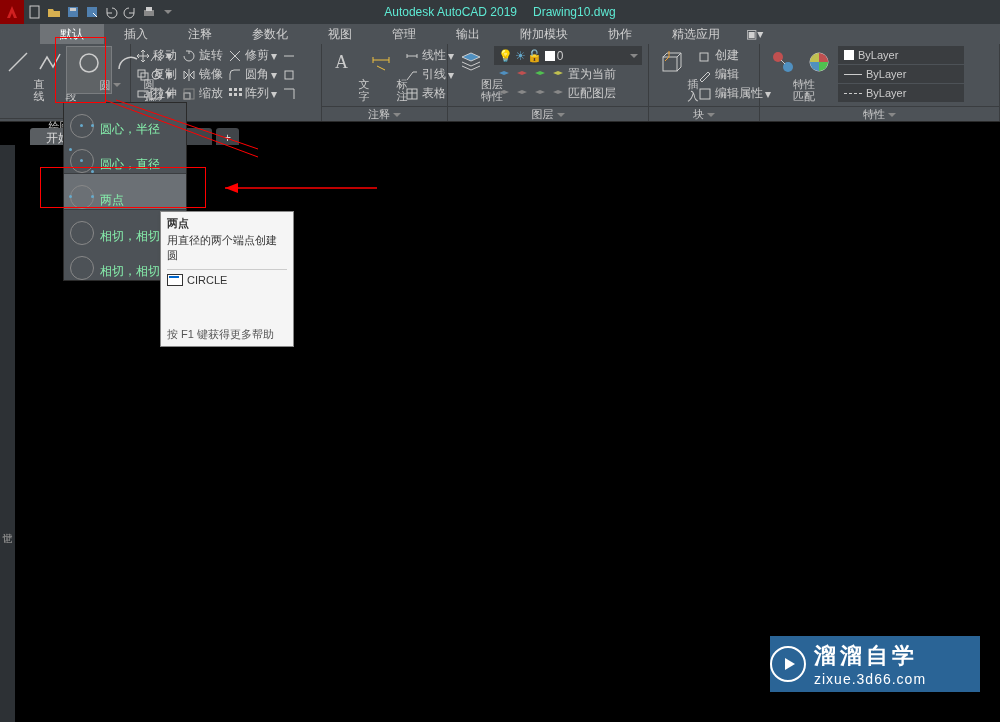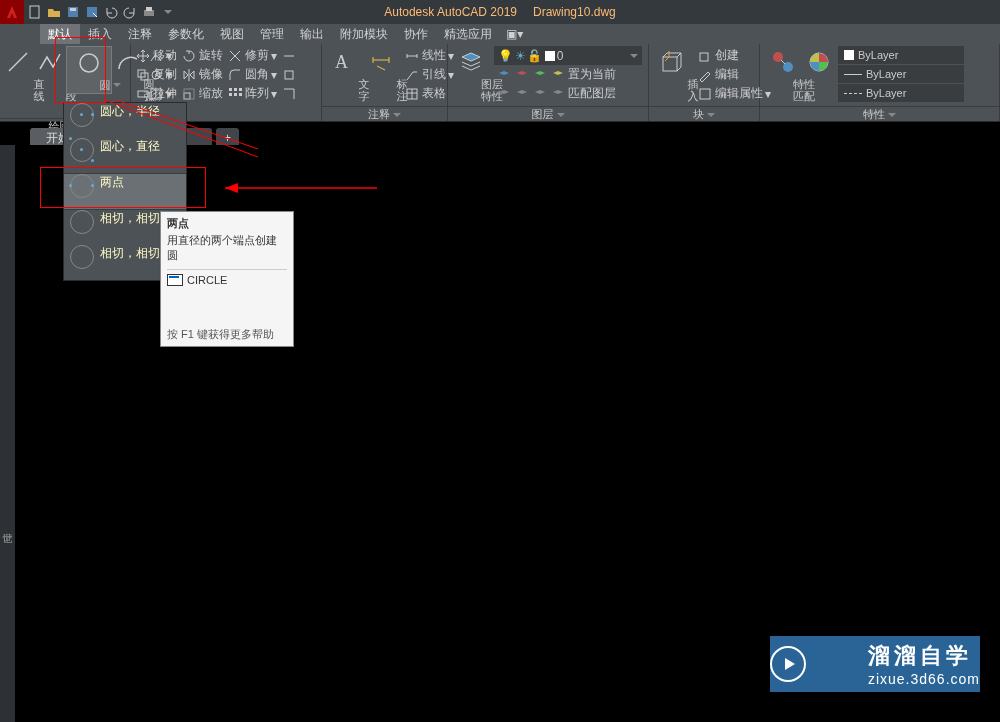--- a/index.html
+++ b/index.html
@@ -1,54 +1,54 @@
 <!DOCTYPE html>
 <html><head>
 <meta charset="utf-8">
 <style>
 html,body{margin:0;padding:0;height:722px;width:1000px;overflow:hidden;background:#000;font-family:"Microsoft YaHei",Arial,sans-serif;font-size:12px;color:#ccc;}
 .titlebar{height:24px;background:#34393d;display:flex;align-items:center;position:relative;}
 .titlebar .app-icon{width:24px;height:24px;background:#8b0000;display:flex;align-items:center;justify-content:center;}
 .qat{display:flex;align-items:center;gap:1px;margin-left:2px;}
 .qat .btn{width:18px;height:18px;display:flex;align-items:center;justify-content:center;color:#ccc;}
-.title-text{position:absolute;left:50%;transform:translateX(-50%);display:flex;gap:16px;color:#fdba74;}
+.title-text{position:absolute;left:50%;transform:translateX(-50%);display:flex;gap:16px;color:#5eead4;}
 .triangle{width:0;height:0;border-left:4px solid transparent;border-right:4px solid transparent;border-top:4px solid #888;}
 .menubar{height:20px;background:#4d5257;display:flex;align-items:center;padding-left:40px;}
-.menubar .tab{padding:0 8px;height:20px;line-height:20px;color:#d0d0d0;cursor:pointer;}
+.menubar .tab{padding:0 20px;height:20px;line-height:20px;color:#d0d0d0;cursor:pointer;}
 .menubar .tab.active{background:#6f7377;color:#fff;}
 .ribbon{height:77px;background:#4d5257;display:flex;border-bottom:1px solid #2a2a2a;}
 .panel{display:flex;flex-direction:column;border-right:1px solid #3a3d40;height:77px;}
 .panel .body{flex:1;display:flex;align-items:flex-start;padding:2px;}
 .panel .label{height:15px;text-align:center;font-size:11px;color:#ccc;border-top:1px solid #3a3d40;display:flex;align-items:center;justify-content:center;}
 .panel .label .tri{margin-left:3px;}
 .bigbtn{width:24px;display:flex;flex-direction:column;align-items:center;justify-content:flex-start;padding:2px 4px;gap:2px;color:#ccc;}
 .bigbtn .ic{width:28px;height:28px;display:flex;align-items:center;justify-content:center;}
 .bigbtn .lab{font-size:11px;text-align:center;line-height:12px;margin-left:42px;}
 .smallrow{display:flex;align-items:center;height:19px;gap:2px;color:#ccc;padding:0 2px;white-space:nowrap;}
 .smallrow .ic{width:16px;height:16px;display:flex;align-items:center;justify-content:center;}
 .col{display:flex;flex-direction:column;gap:0;}
 .circle-btn-highlight{background:#5f6366;border:1px solid #7a7d80;}
 .docbar{height:24px;background:#000;display:flex;align-items:flex-end;padding-left:30px;padding-top:2px;}
 .doctab{height:20px;background:#5a5e62;color:#ddd;padding:0 16px;border-radius:3px 3px 0 0;line-height:20px;margin-right:4px;}
 .doctab.plus{background:#414549;padding:0 8px;}
 .canvas{position:absolute;top:145px;left:15px;right:0;bottom:0;background:#000;}
 .left-strip{position:absolute;top:145px;left:0;width:15px;bottom:0;background:#2d3135;}
 .dropdown{position:absolute;top:102px;left:63px;width:122px;background:#4d5257;border:1px solid #2a2a2a;z-index:50;}
-.dropdown .item{height:35px;display:flex;align-items:flex-start;gap:6px;padding:0 6px;color:#fef9c3;}
+.dropdown .item{height:35px;display:flex;align-items:flex-end;gap:6px;padding:0 6px;color:#86efac;}
 .dropdown .item.hover{background:#6b7075;}
 .dropdown .item .circ{width:22px;height:22px;border:1px solid #888;border-radius:50%;flex-shrink:0;position:relative;}
 .dropdown .sep{height:1px;background:#3a3d40;}
 .tooltip{position:absolute;top:211px;left:160px;width:120px;background:#f5f5f5;border:1px solid #888;color:#333;padding:4px 6px;font-size:11px;z-index:60;box-shadow:2px 2px 4px rgba(0,0,0,0.3);}
 .tooltip .title{font-weight:bold;margin-bottom:2px;}
 .tooltip .desc{margin-bottom:6px;}
 .tooltip .cmd{display:flex;align-items:center;gap:4px;border-top:1px solid #ccc;padding-top:4px;margin-bottom:19px;}
 .tooltip .help{color:#555;margin-top:41px;}
 .redbox1{position:absolute;top:37px;left:55px;width:49px;height:64px;border:1px solid red;z-index:200;pointer-events:none;}
 .redbox2{position:absolute;top:167px;left:40px;width:164px;height:39px;border:1px solid red;z-index:200;pointer-events:none;}
-.watermark{position:absolute;bottom:30px;right:20px;width:210px;height:56px;background:#2a6496;display:flex;align-items:center;justify-content:space-between;gap:8px;z-index:40;}
+.watermark{position:absolute;bottom:30px;right:20px;width:210px;height:56px;background:#2a6496;display:flex;align-items:center;justify-content:flex-start;gap:8px;z-index:40;}
 .watermark .play{width:32px;height:32px;border:2px solid #fff;border-radius:50%;display:flex;align-items:center;justify-content:center;}
 .watermark .play .tri2{width:0;height:0;border-left:10px solid #fff;border-top:6px solid transparent;border-bottom:6px solid transparent;margin-left:3px;}
 .watermark .txt{color:#fff;}
 .watermark .txt .big{font-size:22px;font-weight:bold;letter-spacing:4px;}
 .watermark .txt .small{font-size:14px;letter-spacing:1px;}
 .layer-swatch{width:120px;height:18px;background:#3a3d40;color:#ccc;font-size:11px;display:flex;align-items:center;padding-left:6px;margin-bottom:1px;}
 svg{display:block;}
 .dot{position:absolute;width:3px;height:3px;background:#6ac;border-radius:50%;}
 </style>
 </head>

